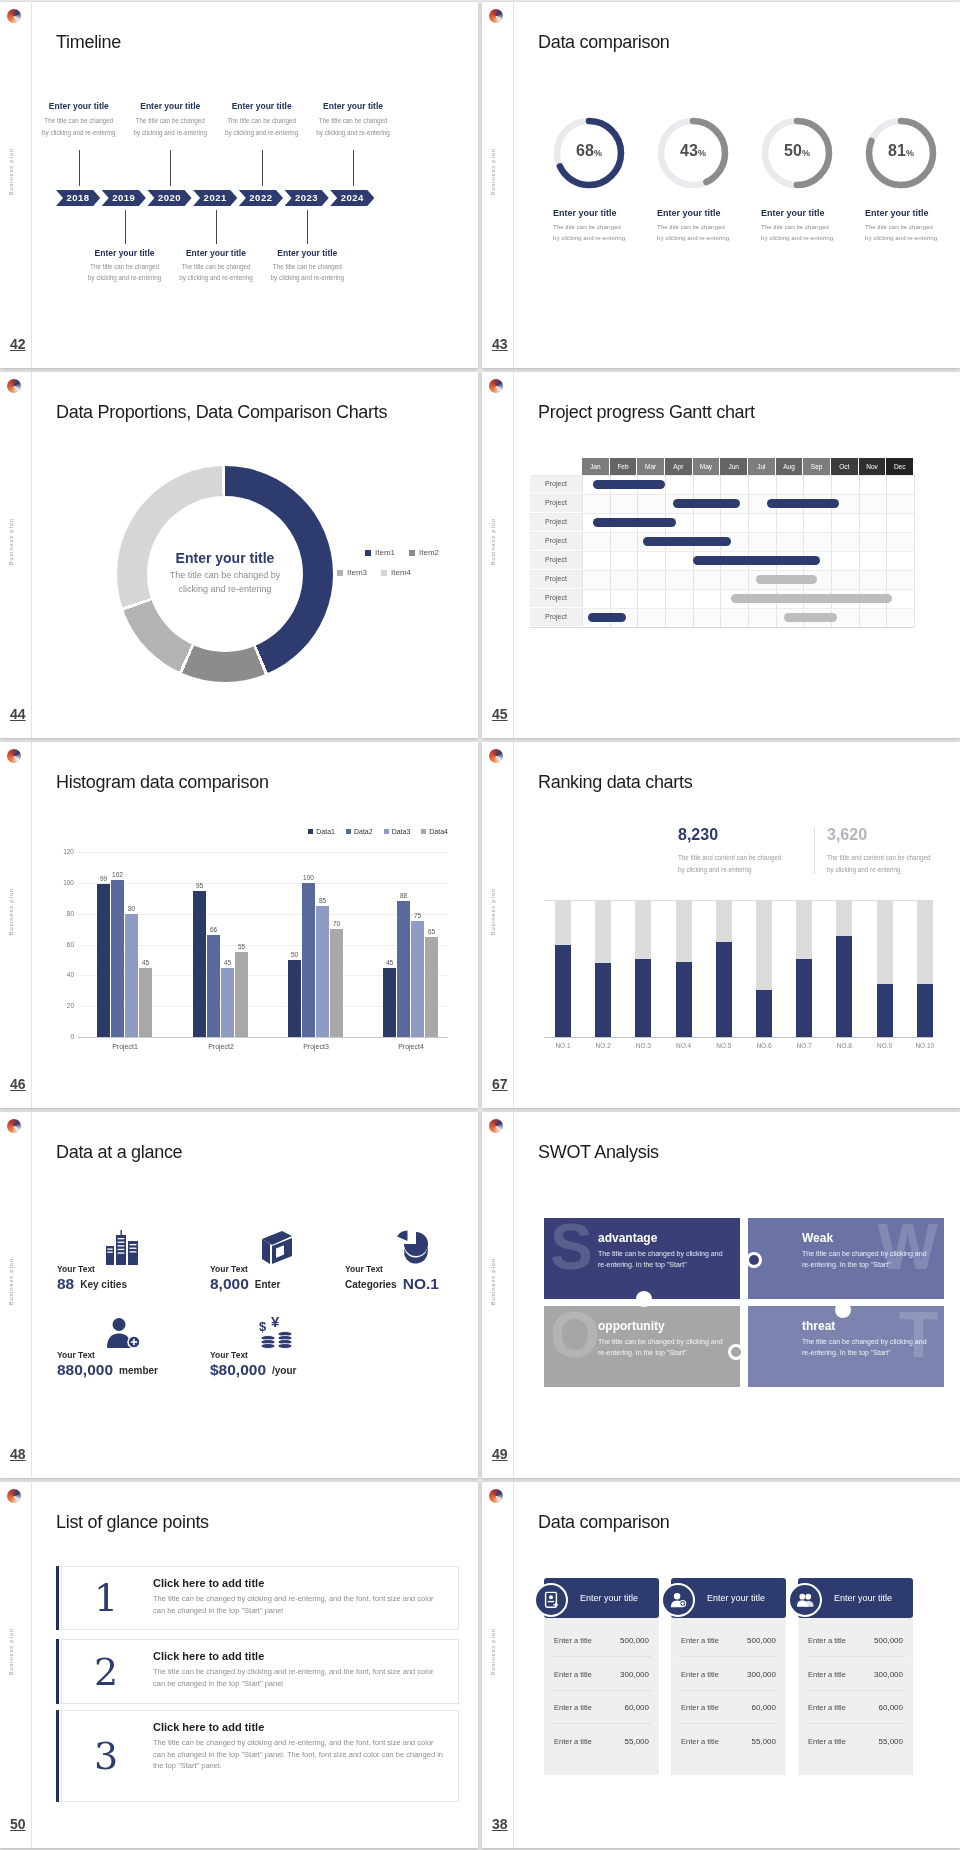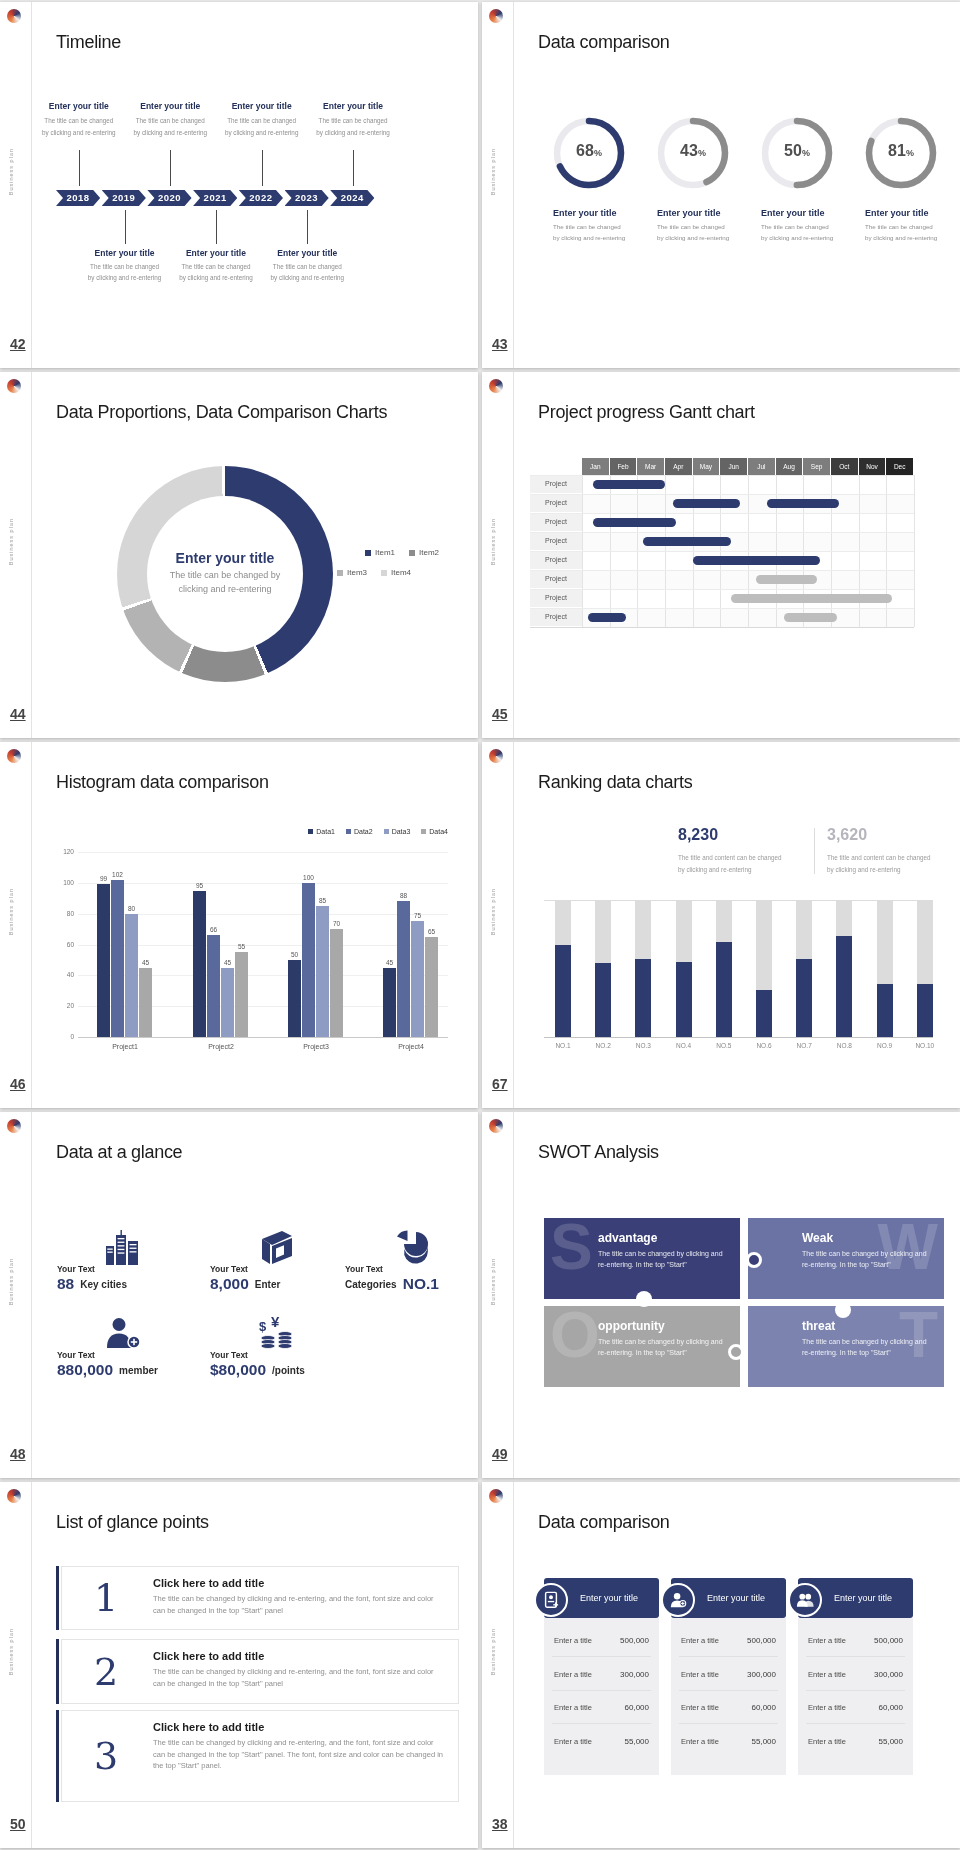--- a/index.html
+++ b/index.html
@@ -413,21 +413,21 @@
               <ellipse cx="10" cy="26" rx="7" ry="2.5"></ellipse>
               <ellipse cx="10" cy="30" rx="7" ry="2.5"></ellipse>
               <ellipse cx="27" cy="18" rx="7" ry="2.5"></ellipse>
               <ellipse cx="27" cy="22" rx="7" ry="2.5"></ellipse>
               <ellipse cx="27" cy="26" rx="7" ry="2.5"></ellipse>
               <ellipse cx="27" cy="30" rx="7" ry="2.5"></ellipse>
             </g>
           </svg></div>
         <div style="position: absolute; left: 210px; top: 250px; display: flex; align-items: flex-end; gap: 6px; white-space: nowrap;">
           <span style="font: bold 15.5px / 15px &quot;Liberation Sans&quot;, sans-serif; color: rgb(45, 59, 110);">$80,000</span>
-          <span style="font: bold 10px / 13px &quot;Liberation Sans&quot;, sans-serif; color: rgb(43, 43, 43);">/points</span>
+          <span style="font: bold 10px / 13px &quot;Liberation Sans&quot;, sans-serif; color: rgb(43, 43, 43);">/your</span>
         </div>
       </div>
     <span class="pnum">48</span>
   </div>
 
   <div class="slide">
     <span class="logo"></span>
     <span class="rail-line"></span>
     <span class="vlabel">Business plan</span>
     <h2 class="stitle">SWOT Analysis</h2>

